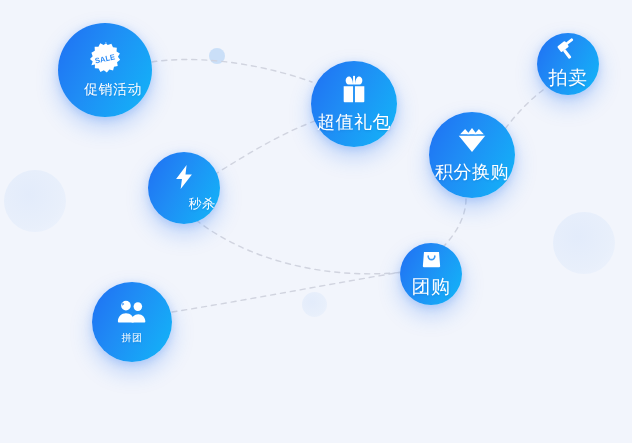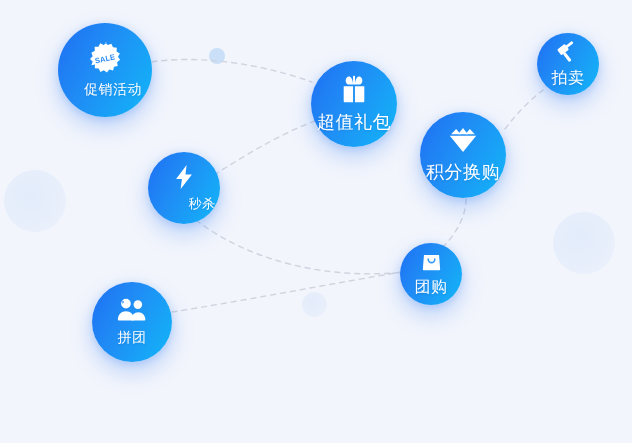--- a/index.html
+++ b/index.html
@@ -85,23 +85,23 @@
   #node-promo   { left:  58px; top:  23px; width: 94px;  height: 94px;  }
   #node-gift    { left: 311px; top:  61px; width: 86px;  height: 86px;  }
   #node-points  { left: 429px; top: 112px; width: 86px;  height: 86px;  }
   #node-auction { left: 537px; top:  33px; width: 62px;  height: 62px;  }
   #node-flash   { left: 148px; top: 152px; width: 72px;  height: 72px;  }
   #node-group   { left: 400px; top: 243px; width: 62px;  height: 62px;  }
   #node-team    { left:  92px; top: 282px; width: 80px;  height: 80px;  }
 
   #node-gift .lbl, #node-points .lbl { font-size: 18px; }
   #node-promo .lbl { font-size: 14px; margin-left: 16px; }
-  #node-auction .lbl, #node-group .lbl { font-size: 16px; }
+  #node-auction .lbl, #node-group .lbl { font-size: 19px; }
   #node-flash .lbl { font-size: 13px; margin-left: 36px; }
-  #node-team .lbl { font-size: 14px; }
+  #node-team .lbl { font-size: 10px; }
 
   .dot-mark {
     position: absolute;
     border-radius: 50%;
     background: #c5ddf7;
     opacity: .9;
   }
 </style>
 </head>
 <body>
@@ -138,21 +138,21 @@
         <path fill="#ffffff" d="M5 13h10v17H6a1 1 0 0 1-1-1V13zm12 0h10v16a1 1 0 0 1-1 1h-9V13z"></path>
         <path fill="#ffffff" d="M14.2 2.2c1.6-1 3.6 0 3.6 2.2v6.1h-3.5V5.2c0-1 .4-1.6 0-1.6-.5 0-.1 1.6-.1 1.6z" opacity="0"></path>
         <path fill="#ffffff" d="M15 2h2.1v9.2H15z"></path>
         <path fill="#ffffff" d="M10.5 2.6c2.2 0 4 2.5 4.5 8.5h-5c-1.6 0-2.9-1.9-2.9-4.3S8.9 2.6 10.5 2.6z"></path>
         <path fill="#ffffff" d="M21.5 2.6c-2.2 0-4 2.5-4.5 8.5h5c1.6 0 2.9-1.9 2.9-4.3S23.1 2.6 21.5 2.6z"></path>
       </svg>
     </span>
     <span class="lbl">超值礼包</span>
   </div>
 
-  <div class="node" id="node-points" style="left: 420px; top: 112px; width: 86px; height: 86px;">
+  <div class="node" id="node-points" style="left: 429px; top: 112px; width: 86px; height: 86px;">
     <span class="ic">
       <svg width="30" height="28" viewBox="0 0 34 30">
         <path fill="#ffffff" d="M2 10.2h30L17 28.5 2 10.2z"></path>
         <path fill="#ffffff" d="M9.2 2.6L14.4 8.6H3.6z"></path>
         <path fill="#ffffff" d="M17 1.5l5.4 7.1h-10.8z"></path>
         <path fill="#ffffff" d="M24.8 2.6L30.4 8.6H19.6z"></path>
       </svg>
     </span>
     <span class="lbl">积分换购</span>
   </div>

